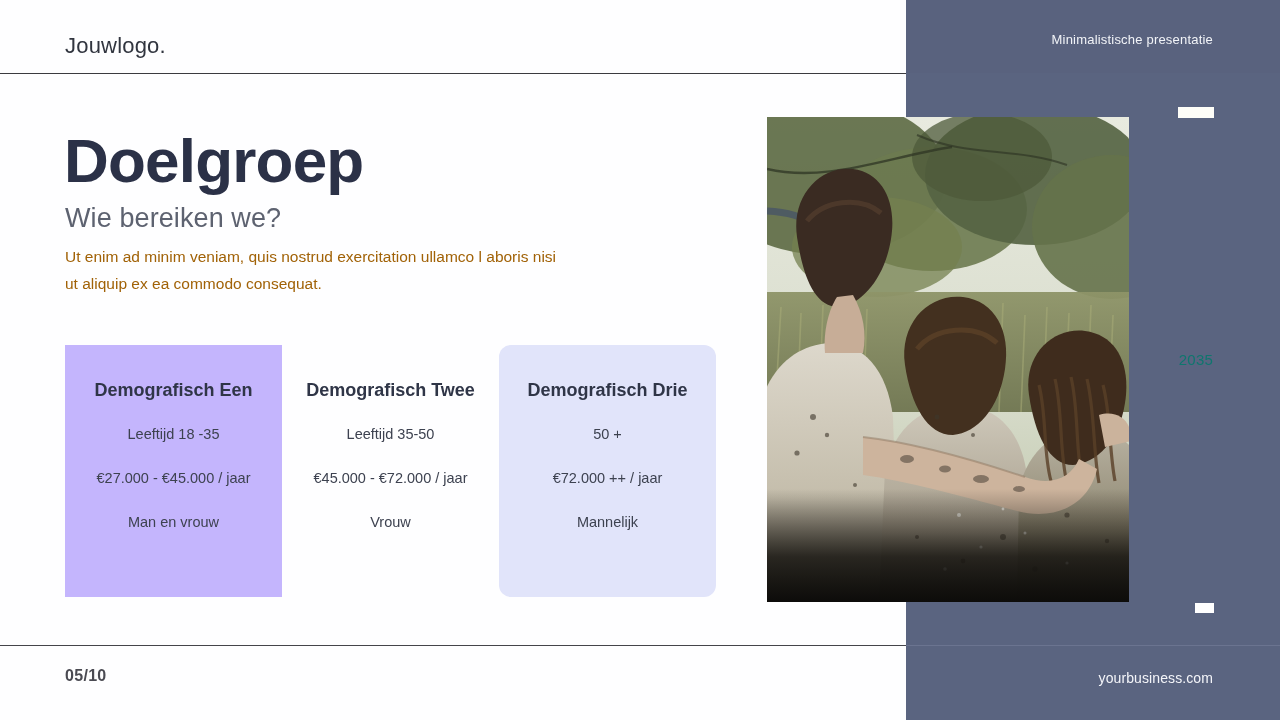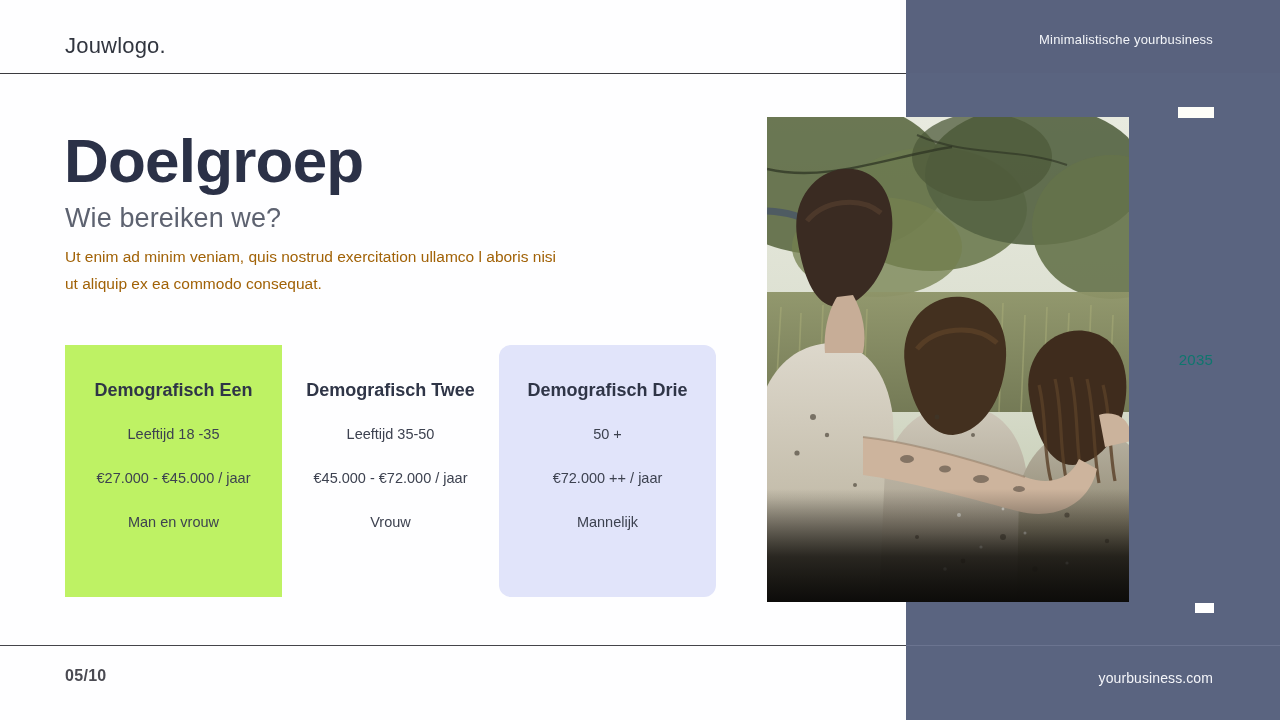--- a/index.html
+++ b/index.html
@@ -170,21 +170,21 @@
     height: 252px;
   }
   .card {
     position: absolute;
     top: 0;
     height: 252px;
     box-sizing: border-box;
     padding-top: 34px;
     text-align: center;
   }
-  .card-1 { left: 0;   width: 217px; background: #bef264; }
+  .card-1 { left: 0;   width: 217px; background: #c4b5fd; }
   .card-2 { left: 217px; width: 217px; background: transparent; }
   .card-3 { left: 434px; width: 217px; background: #e1e4fa; border-radius: 12px; }
 
   .card-title {
     font-size: 18px;
     font-weight: bold;
     color: #2f3547;
     line-height: 1.25;
     padding: 0 12px;
   }
@@ -216,21 +216,21 @@
   }
   .photo svg { display: block; }
 </style>
 </head>
 <body>
 
 <div class="slide">
 
   <div class="side-panel"></div>
   <div class="side-panel-top"></div>
-  <div class="panel-caption">Minimalistische yourbusiness</div>
+  <div class="panel-caption">Minimalistische presentatie</div>
   <div class="panel-mark-top"></div>
   <div class="panel-year">2035</div>
   <div class="panel-mark-bottom"></div>
   <div class="panel-footer-line"></div>
   <div class="panel-site">yourbusiness.com</div>
 
   <div class="logo">Jouwlogo.</div>
   <div class="header-rule"></div>
 
   <div class="headline">Doelgroep</div>

